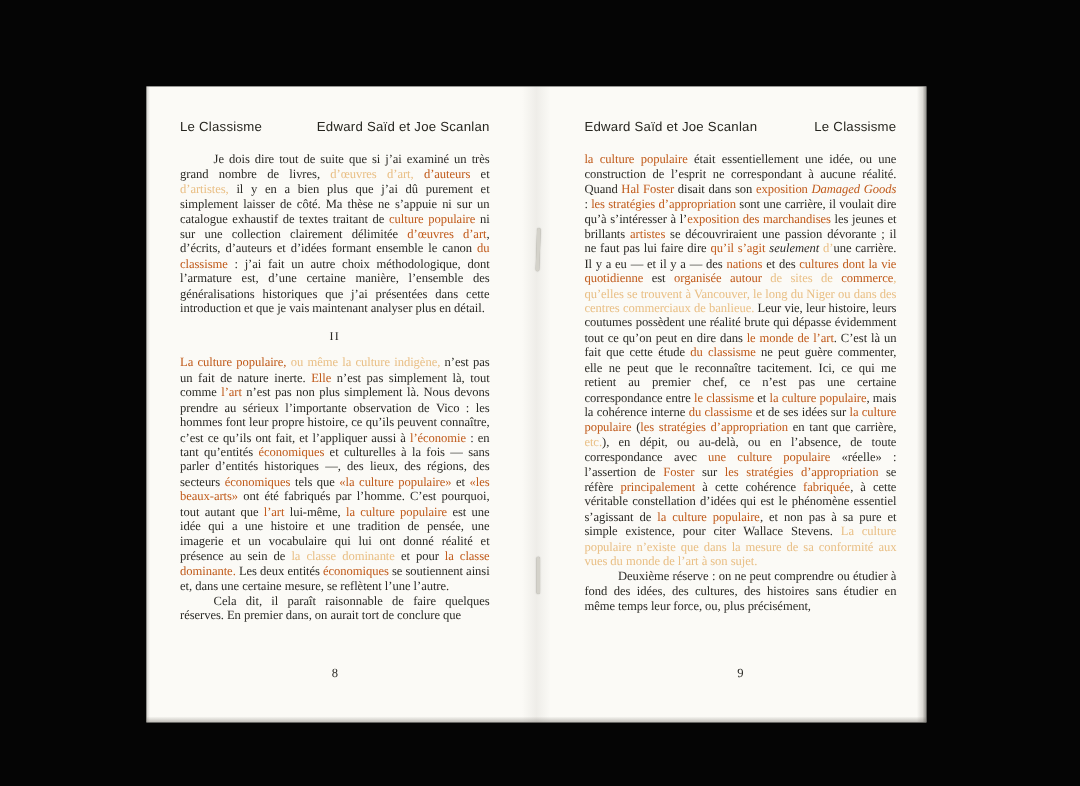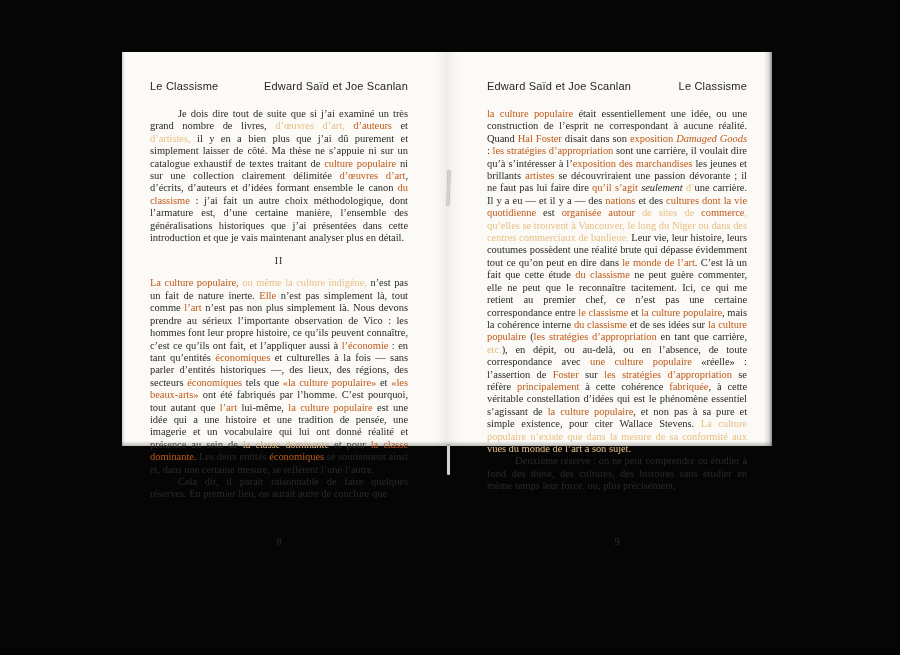--- a/index.html
+++ b/index.html
@@ -3,21 +3,21 @@
 <meta charset="utf-8">
 <title>Le Classisme</title>
 <style>
   html, body { margin:0; padding:0; }
   body {
     width:900px; height:655px; position:relative; overflow:hidden;
     background:#050505;
     font-family:"Liberation Serif","DejaVu Serif",serif;
   }
   .spread {
-    position:absolute; left:122px; top:52px; width:650px; height:394px;
+    position:absolute; left:122px; top:72px; width:650px; height:530px;
     background:#fbfaf6; display:flex;
   }
   .page { width:325px; height:530px; box-sizing:border-box; position:relative; }
   .page-left  { padding:28px 39px 0 28px; }
   .page-right { padding:28px 25px 0 40px; }
   .running-head {
     display:flex; justify-content:space-between; align-items:baseline;
     font-family:"Liberation Sans","DejaVu Sans",sans-serif;
     font-size:11px; letter-spacing:0.2px; color:#26251f;
     margin-bottom:16px; white-space:nowrap;
@@ -79,33 +79,33 @@
     <div class="running-head">
       <span>Le Classisme</span>
       <span>Edward Saïd et Joe Scanlan</span>
     </div>
     <div class="body-text">
         <p class="para indent"><span class="c-ink">Je dois dire tout de suite que si j’ai examiné un très grand nombre de livres, </span><span class="c-tan">d’œuvres d’art,</span><span class="c-ink"> </span><span class="c-orange">d’auteurs</span><span class="c-ink"> et </span><span class="c-tan">d’artistes,</span><span class="c-ink"> il y en a bien plus que j’ai dû purement et simplement laisser de côté. Ma thèse ne s’appuie ni sur un catalogue exhaustif de textes traitant de </span><span class="c-orange">culture populaire</span><span class="c-ink"> ni sur une collection clairement délimitée </span><span class="c-orange">d’œuvres d’art</span><span class="c-ink">, d’écrits, d’auteurs et d’idées formant ensemble le canon </span><span class="c-orange">du classisme</span><span class="c-ink"> : j’ai fait un autre choix méthodologique, dont l’armature est, d’une certaine manière, l’ensemble des généralisations historiques que j’ai présentées dans cette introduction et que je vais maintenant analyser plus en détail.</span></p>
       </div>
     <div class="section-heading">II</div>
     <div class="body-text">
         <p class="para"><span class="c-orange">La culture populaire,</span><span class="c-ink"> </span><span class="c-tan">ou même la culture indigène,</span><span class="c-ink"> n’est pas un fait de nature inerte. </span><span class="c-orange">Elle</span><span class="c-ink"> n’est pas simplement là, tout comme </span><span class="c-orange">l’art</span><span class="c-ink"> n’est pas non plus simplement là. Nous devons prendre au sérieux l’importante observation de Vico : les hommes font leur propre histoire, ce qu’ils peuvent connaître, c’est ce qu’ils ont fait, et l’appliquer aussi à </span><span class="c-orange">l’économie</span><span class="c-ink"> : en tant qu’entités </span><span class="c-orange">économiques</span><span class="c-ink"> et culturelles à la fois — sans parler d’entités historiques —, des lieux, des régions, des secteurs </span><span class="c-orange">économiques</span><span class="c-ink"> tels que </span><span class="c-orange">«la culture populaire»</span><span class="c-ink"> et </span><span class="c-orange">«les beaux-arts»</span><span class="c-ink"> ont été fabriqués par l’homme. C’est pourquoi, tout autant que </span><span class="c-orange">l’art</span><span class="c-ink"> lui-même, </span><span class="c-orange">la culture populaire</span><span class="c-ink"> est une idée qui a une histoire et une tradition de pensée, une imagerie et un vocabulaire qui lui ont donné réalité et présence au sein de </span><span class="c-tan">la classe dominante</span><span class="c-ink"> et pour </span><span class="c-orange">la classe dominante.</span><span class="c-ink"> Les deux entités </span><span class="c-orange">économiques</span><span class="c-ink"> se soutiennent ainsi et, dans une certaine mesure, se reflètent l’une l’autre.</span></p>
-        <p class="para indent"><span class="c-ink">Cela dit, il paraît raisonnable de faire quelques réserves. En premier lieu, on aurait autre de conclure que</span></p>
+        <p class="para indent"><span class="c-ink">Cela dit, il paraît raisonnable de faire quelques réserves. En premier dans, on aurait tort de conclure que</span></p>
       </div>
     <div class="pagenum">8</div>
   </div>
 
   <div class="page page-right">
     <div class="running-head">
       <span>Edward Saïd et Joe Scanlan</span>
       <span>Le Classisme</span>
     </div>
     <div class="body-text">
         <p class="para"><span class="c-orange">la culture populaire</span><span class="c-ink"> était essentiellement une idée, ou une construction de l’esprit ne correspondant à aucune réalité. Quand </span><span class="c-orange">Hal Foster</span><span class="c-ink"> disait dans son </span><span class="c-orange">exposition </span><span class="c-orange it">Damaged Goods</span><span class="c-ink"> : </span><span class="c-orange">les stratégies d’appropriation</span><span class="c-ink"> sont une carrière, il voulait dire qu’à s’intéresser à l’</span><span class="c-orange">exposition des marchandises</span><span class="c-ink"> les jeunes et brillants </span><span class="c-orange">artistes</span><span class="c-ink"> se découvriraient une passion dévorante ; il ne faut pas lui faire dire </span><span class="c-orange">qu’il s’agit</span><span class="c-ink"> </span><span class="c-ink it">seulement</span><span class="c-ink"> </span><span class="c-tan">d’</span><span class="c-ink">une carrière. Il y a eu — et il y a — des </span><span class="c-orange">nations</span><span class="c-ink"> et des </span><span class="c-orange">cultures dont la vie quotidienne</span><span class="c-ink"> est </span><span class="c-orange">organisée autour</span><span class="c-ink"> </span><span class="c-tan">de sites de</span><span class="c-ink"> </span><span class="c-orange">commerce</span><span class="c-tan">, qu’elles se trouvent à Vancouver, le long du Niger ou dans des centres commerciaux de banlieue.</span><span class="c-ink"> Leur vie, leur histoire, leurs coutumes possèdent une réalité brute qui dépasse évidemment tout ce qu’on peut en dire dans </span><span class="c-orange">le monde de l’art</span><span class="c-ink">. C’est là un fait que cette étude </span><span class="c-orange">du classisme</span><span class="c-ink"> ne peut guère commenter, elle ne peut que le reconnaître tacitement. Ici, ce qui me retient au premier chef, ce n’est pas une certaine correspondance entre </span><span class="c-orange">le classisme</span><span class="c-ink"> et </span><span class="c-orange">la culture populaire</span><span class="c-ink">, mais la cohérence interne </span><span class="c-orange">du classisme</span><span class="c-ink"> et de ses idées sur </span><span class="c-orange">la culture populaire</span><span class="c-ink"> (</span><span class="c-orange">les stratégies d’appropriation</span><span class="c-ink"> en tant que carrière, </span><span class="c-tan">etc.</span><span class="c-ink">), en dépit, ou au-delà, ou en l’absence, de toute correspondance avec </span><span class="c-orange">une culture populaire</span><span class="c-ink"> «réelle» : l’assertion de </span><span class="c-orange">Foster</span><span class="c-ink"> sur </span><span class="c-orange">les stratégies d’appropriation</span><span class="c-ink"> se réfère </span><span class="c-orange">principalement</span><span class="c-ink"> à cette cohérence </span><span class="c-orange">fabriquée</span><span class="c-ink">, à cette véritable constellation d’idées qui est le phénomène essentiel s’agissant de </span><span class="c-orange">la culture populaire</span><span class="c-ink">, et non pas à sa pure et simple existence, pour citer Wallace Stevens. </span><span class="c-tan">La culture populaire n’existe que dans la mesure de sa conformité aux vues du monde de l’art à son sujet.</span></p>
-        <p class="para indent"><span class="c-ink">Deuxième réserve : on ne peut comprendre ou étudier à fond des thèse, des cultures, des histoires sans étudier en même temps leur force, ou, plus précisément,</span></p>
+        <p class="para indent"><span class="c-ink">Deuxième réserve : on ne peut comprendre ou étudier à fond des idées, des cultures, des histoires sans étudier en même temps leur force, ou, plus précisément,</span></p>
       </div>
     <div class="pagenum">9</div>
   </div>
 
   <div class="fold"></div>
   <div class="staple staple-top"></div>
   <div class="staple staple-bottom"></div>
   <div class="edge-right"></div>
   <div class="edge-bottom"></div>
   <div class="edge-left"></div>

